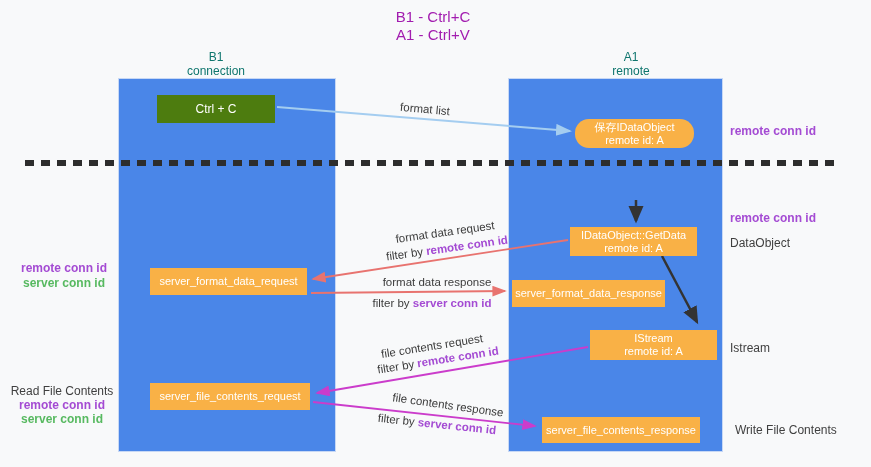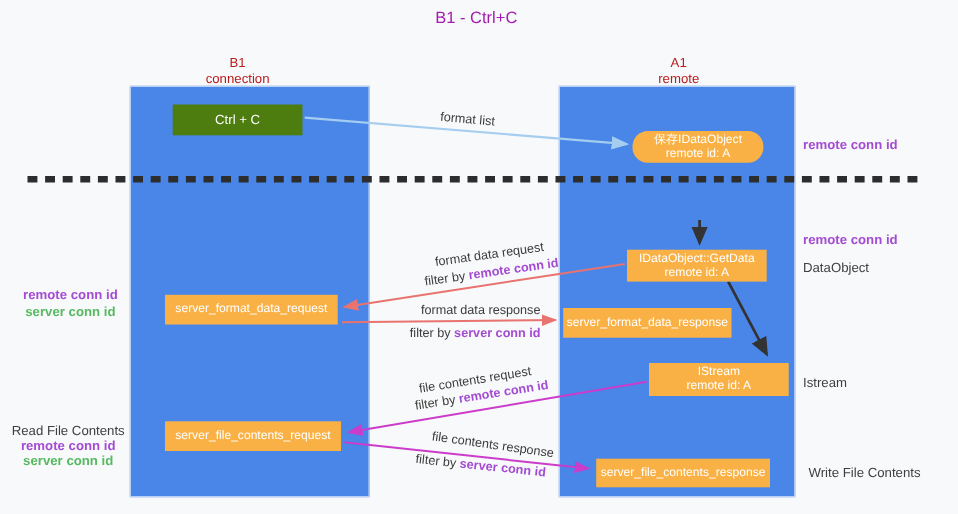--- a/index.html
+++ b/index.html
@@ -1,21 +1,21 @@
 <!DOCTYPE html>
 <html><head>
 <meta charset="utf-8">
 <style>
   html,body{margin:0;padding:0;background:#f8f9fa;}
   .canvas{position:relative;width:871px;height:467px;background:#f8f9fa;
           font-family:"Liberation Sans",sans-serif;overflow:hidden;}
   .title{position:absolute;left:283px;top:8px;width:300px;text-align:center;
          font-size:15px;color:#a21caf;line-height:18px;}
   .lane-header{position:absolute;width:120px;text-align:center;font-size:12px;
-         color:#b91c1c;line-height:14px;}
+         color:#0f766e;line-height:14px;}
   .lane{position:absolute;background:#4a86e8;border:1px solid #c7d8f5;box-sizing:border-box;}
   .overlay{position:absolute;left:0;top:0;pointer-events:none;}
   .node{position:absolute;display:flex;flex-direction:column;align-items:center;
         justify-content:center;color:#fff;text-align:center;box-sizing:border-box;
         font-size:11px;line-height:13px;white-space:nowrap;}
   .green{background:#4d7c0f;font-size:12px;}
   .orange{background:#f9b146;}
   .alabel{position:absolute;font-size:11.5px;color:#3c3c3c;white-space:nowrap;
           transform-origin:center;}
   .slabel{position:absolute;font-size:12px;color:#3f3f3f;white-space:nowrap;line-height:14px;}
@@ -23,27 +23,28 @@
   .conn-green{font-weight:bold;color:#57b960;}
   .stack{text-align:center;}
 </style>
 </head>
 <body>
 
 <div class="canvas">
 
   <div class="title">
     <div>B1 - Ctrl+C</div>
+    <div>A1 - Ctrl+V</div>
   </div>
 
   <div class="lane-header" style="left:156px;top:50px;">
     <div>B1</div>
     <div>connection</div>
   </div>
-  <div class="lane-header" style="left:557px;top:50px;">
+  <div class="lane-header" style="left:571px;top:50px;">
     <div>A1</div>
     <div>remote</div>
   </div>
 
   <div class="lane" style="left:118px;top:78px;width:218px;height:374px;"></div>
   <div class="lane" style="left:508px;top:78px;width:215px;height:374px;"></div>
 
   <svg class="overlay" width="871" height="467" viewBox="0 0 871 467">
     <defs>
       <marker id="aL" markerWidth="9" markerHeight="8" refX="7" refY="3" orient="auto">

